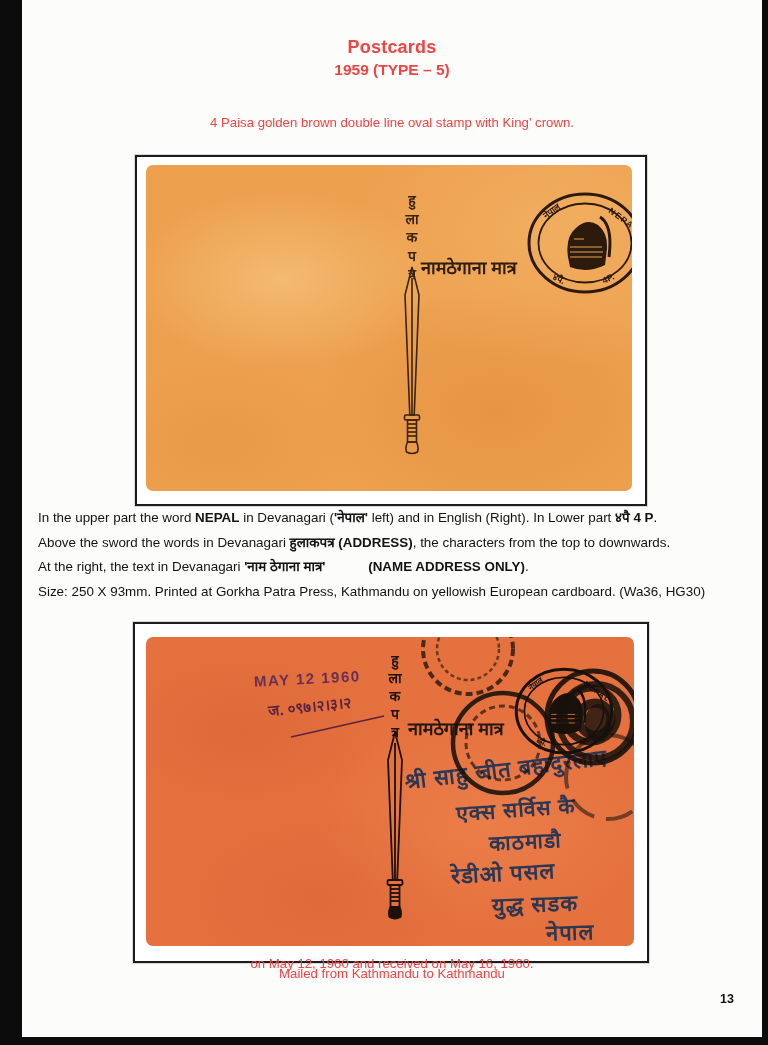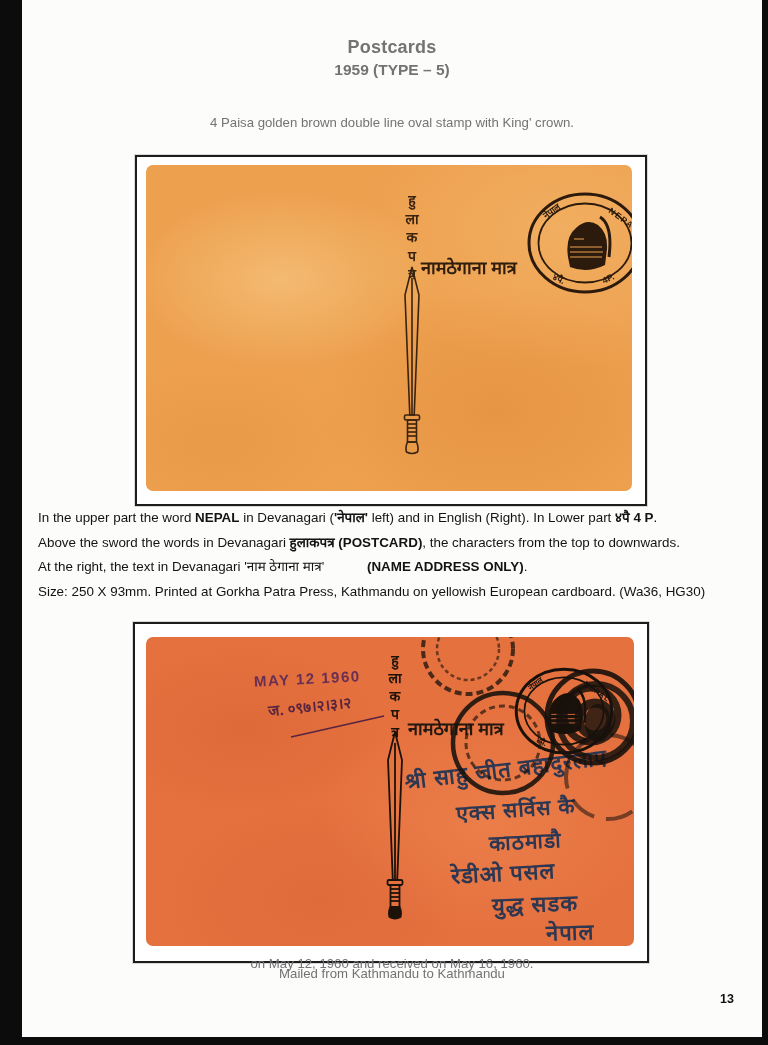--- a/index.html
+++ b/index.html
@@ -1,20 +1,20 @@
 <!DOCTYPE html>
 <html><head>
 <meta charset="utf-8">
 <style>
   html,body { margin:0; padding:0; }
   body { background:#0c0c0c; font-family:"Liberation Sans", sans-serif; }
   .stage { position:relative; width:768px; height:1045px; background:#0c0c0c; overflow:hidden; }
   .album-page { position:absolute; left:22px; top:0; width:740px; height:1037px; background:#fcfcfb; }
 
-  .ctext { position:absolute; left:0; width:100%; text-align:center; color:#737373; }
+  .ctext { position:absolute; left:0; width:100%; text-align:center; color:#ef4444; }
   .page-title { top:37px; font-size:18px; font-weight:bold; letter-spacing:.2px; }
   .page-subtitle { top:61px; font-size:15.5px; font-weight:bold; }
   .intro { top:115px; font-size:13.2px; }
 
   
   .frame { position:absolute; background:#ffffff; border:2.5px solid #1c1c1c; box-shadow:0 0 0 1px #d8d8d8; }
   .frame1 { left:113px; top:155px; width:508px; height:347px; }
   .frame2 { left:111px; top:622px; width:512px; height:337px; }
 
   .card { position:absolute; border-radius:7px; overflow:hidden; }
@@ -125,22 +125,22 @@
             <text x="84" y="21" font-size="8.5" letter-spacing="1.5" transform="rotate(36 84 21)">NEPAL</text>
             <text x="28" y="88" font-size="9" transform="rotate(26 28 88)">४पै.</text>
             <text x="80" y="93" font-size="9" transform="rotate(-26 80 93)">4P.</text>
           </g>
         </svg>
       </div>
     </div>
 
     <div class="desc">
       <p><span>In the upper part the word </span><span style="font-weight: bold;">NEPAL</span><span> in Devanagari (</span><span style="font-weight: bold;">'नेपाल'</span><span> left) and in English (Right). In Lower part </span><span style="font-weight: bold;">४पै</span><span>   </span><span style="font-weight: bold;">4 P</span><span>.</span></p>
-      <p><span>Above the sword the words  in Devanagari </span><span style="font-weight: bold;">हुलाकपत्र</span><span> </span><span style="font-weight: bold;">(POSTCARD)</span><span>, the characters from the top to downwards.</span></p>
-      <p><span>At the right, the text in Devanagari </span><span style="font-weight: normal;">'नाम  ठेगाना  मात्र'</span><span> </span><span style="font-weight: bold; margin-left: 39px;">(NAME ADDRESS ONLY)</span><span>.</span></p>
+      <p><span>Above the sword the words  in Devanagari </span><span style="font-weight: bold;">हुलाकपत्र</span><span> </span><span style="font-weight: bold;">(ADDRESS)</span><span>, the characters from the top to downwards.</span></p>
+      <p><span>At the right, the text in Devanagari </span><span style="font-weight: bold;">'नाम  ठेगाना  मात्र'</span><span> </span><span style="font-weight: bold; margin-left: 39px;">(NAME ADDRESS ONLY)</span><span>.</span></p>
       <p><span>Size: 250 X 93mm.  Printed at Gorkha Patra Press, Kathmandu on yellowish European cardboard. (Wa36, HG30)</span></p>
     </div>
 
     <div class="frame frame2">
       <div class="card card2">
 
         <div class="datestamp">MAY 12 1960</div>
         <div class="manuscript">ज. ०९७।२।३।२</div>
 
         <div class="vcol vcol2">

